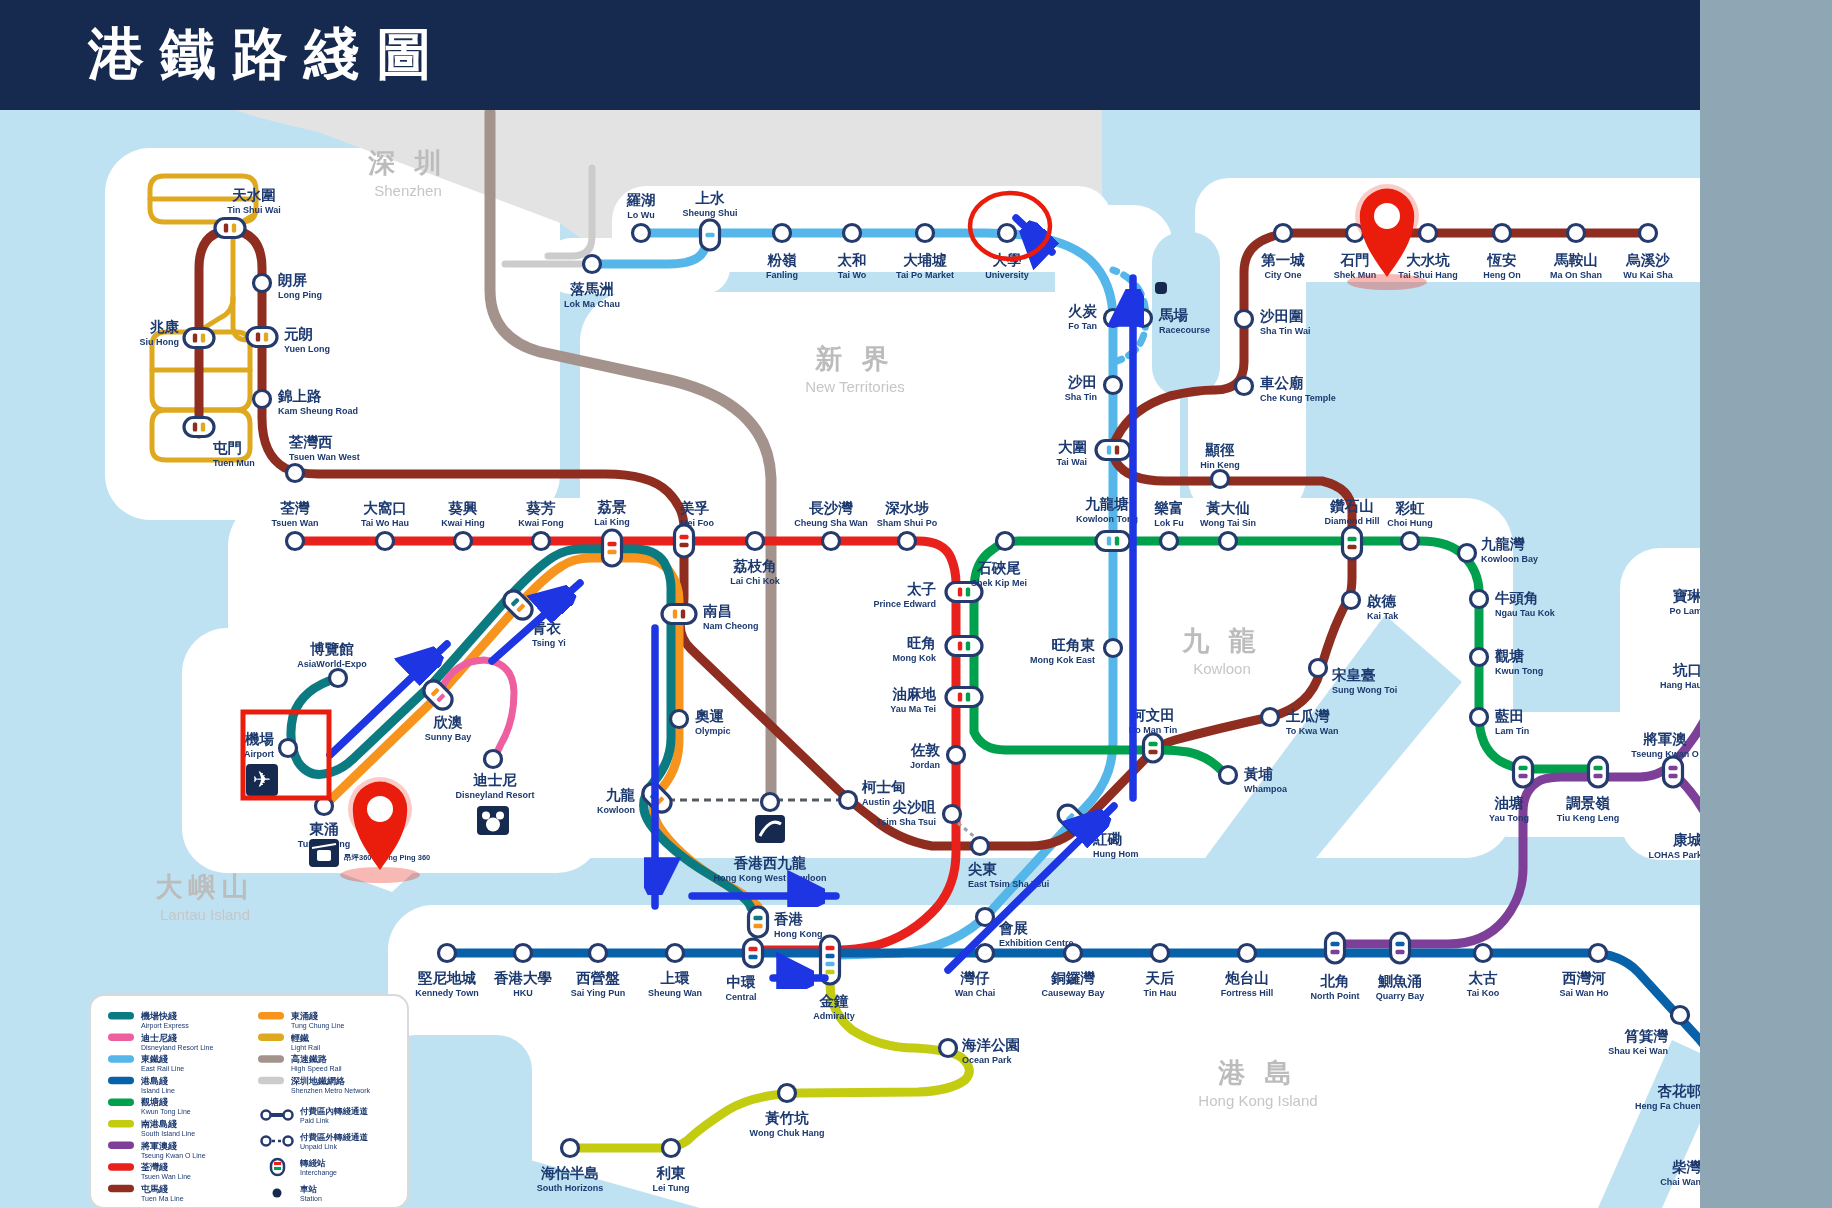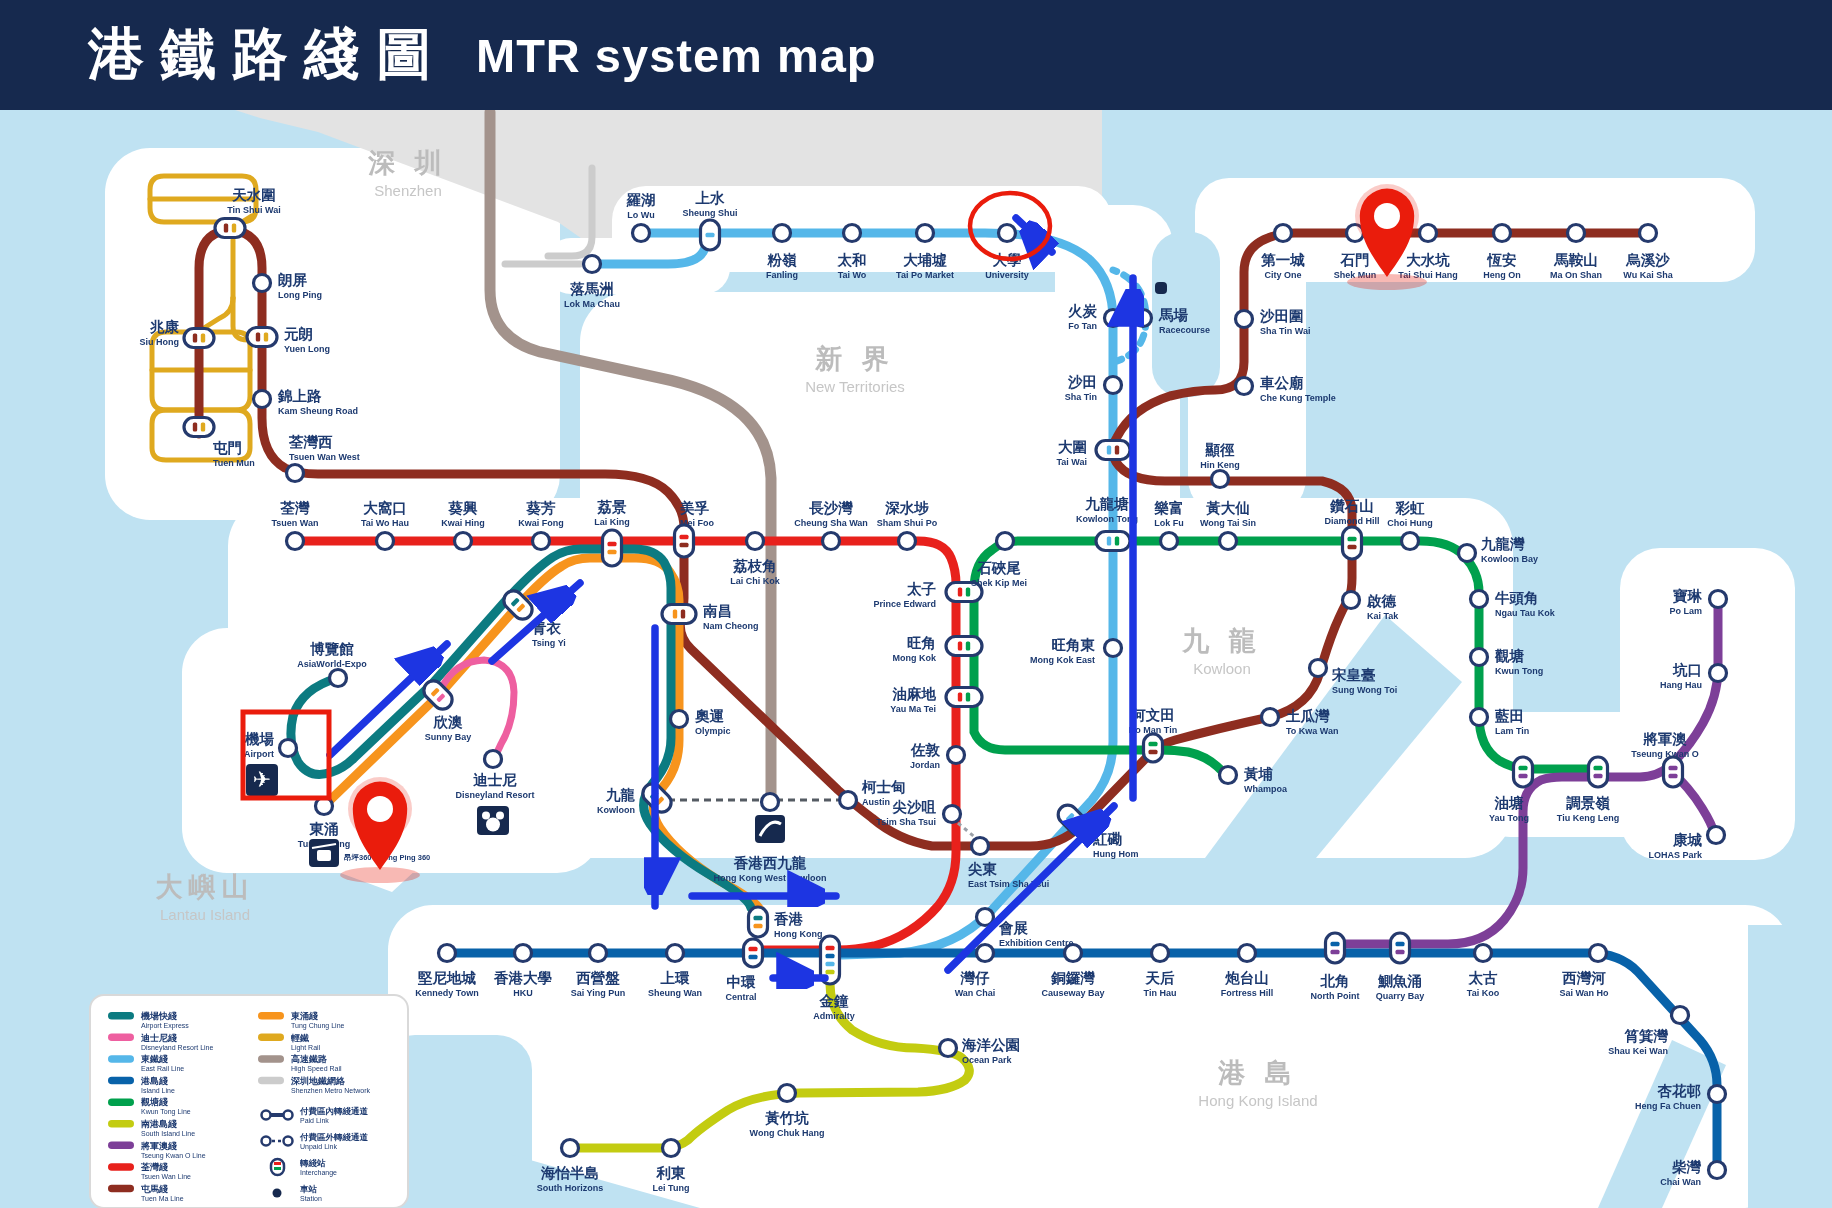--- a/index.html
+++ b/index.html
@@ -1,32 +1,31 @@
 <!DOCTYPE html>
 <html><head>
 <meta charset="utf-8">
 <style>
   html,body{margin:0;padding:0;background:#8fa6b5;}
-  .stage{position:relative;width:1832px;height:1208px;overflow:hidden;background:#bfe2f2;
+  .stage{position:relative;width:1700px;height:1208px;overflow:hidden;background:#bfe2f2;
          font-family:"Liberation Sans","DejaVu Sans",sans-serif;}
   .hdr{position:absolute;left:0;top:0;width:1832px;height:110px;background:#16294e;z-index:5;
        display:flex;align-items:center;}
   .hdr .zh{color:#fff;font-size:56px;font-weight:bold;letter-spacing:16px;margin-left:88px;
            font-family:"DejaVu Serif","Liberation Serif",serif;}
   .hdr .en{color:#fff;font-size:47px;font-weight:bold;margin-left:28px;letter-spacing:1px;}
   svg{position:absolute;left:0;top:0;}
   text{font-family:"Liberation Sans","DejaVu Sans",sans-serif;}
 </style>
 </head>
 <body>
 
 <div class="stage">
   <div class="hdr">
     <span class="zh">港鐵路綫圖</span>
-    <span class="en">MTR system map</span>
   </div>
   <div id="mapwrap">
       <svg viewBox="0 0 1832 1208" width="1832" height="1208">
         <defs>
           <marker id="ah" markerWidth="5" markerHeight="5" refX="6.5" refY="3.5" orient="auto" markerUnits="strokeWidth">
             <path d="M0,0 L7,3.5 L0,7 Z" fill="#1d35e2"></path>
           </marker>
           <filter id="soft" x="-60%" y="-60%" width="220%" height="220%">
             <feGaussianBlur stdDev="3.5"></feGaussianBlur>
           </filter>

